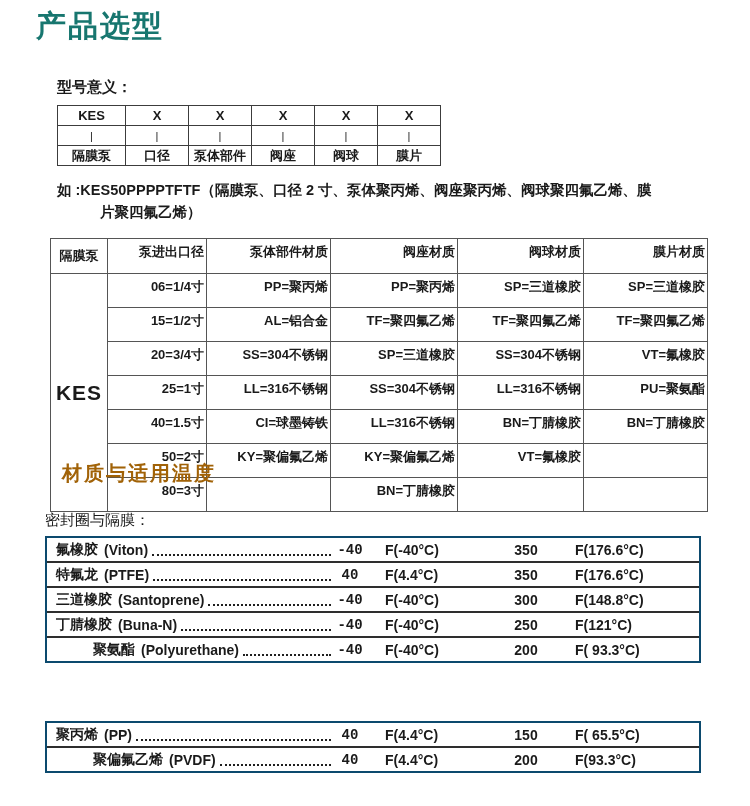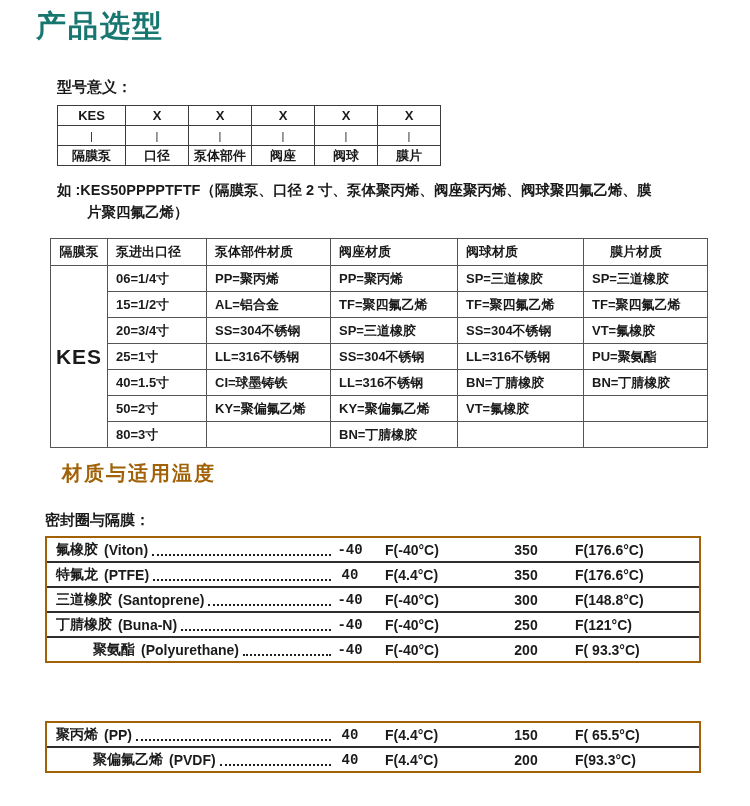--- a/index.html
+++ b/index.html
@@ -30,50 +30,50 @@
     font-size:13px; font-weight:600; height:19px; padding:0;
   }
   .model-table col.c0 { width:68px; }
   .model-table col.cx { width:63px; }
   .model-table tr.bar-row td { font-size:11px; font-weight:400; }
   
   .example {
     position:absolute; left:57px; top:179px; width:640px;
     font-size:14.5px; line-height:22px; font-weight:600;
   }
-  .example .line2 { margin-left:30px; }
+  .example .line2 { margin-left:43px; }
   
   .big-table {
     position:absolute; left:50px; top:238px;
     border-collapse:collapse; table-layout:fixed;
   }
   .big-table col.b0 { width:57px; }
   .big-table col.b1 { width:99px; }
   .big-table col.b2 { width:124px; }
   .big-table col.b3 { width:127px; }
   .big-table col.b4 { width:126px; }
   .big-table col.b5 { width:124px; }
   .big-table th, .big-table td {
     border:1px solid #555; font-size:13px; font-weight:600;
-    padding:0 2px 0 8px; text-align:left; vertical-align:middle;
+    padding:0 2px 8px 8px; text-align:right; vertical-align:middle;
     height:25px; overflow:hidden; white-space:nowrap;
   }
   .big-table th { height:26px; font-weight:600; }
   .big-table th.center { text-align:center; padding:0; }
   .big-table th.pad-more { padding-left:26px; }
   .big-table td.kes-cell {
     text-align:center; padding:0; font-size:21px; font-weight:600; letter-spacing:1px;
   }
   
-  .temp-label { position:absolute; left:45px; font-size:15px; font-weight:700; }
+  .temp-label { position:absolute; left:45px; font-size:15px; font-weight:400; }
   .seal-label { top:511px; }
   .fluid-label { top:696px;margin-top:40px; }
   .temp-table {
     position:absolute; left:45px; width:656px;
-    border:2px solid #a16207; box-sizing:border-box; background:#fff;
+    border:2px solid #0c4a6e; box-sizing:border-box; background:#fff;
   }
   .seal-table { top:536px; }
   .fluid-table { top:721px; }
   .temp-row {
     display:flex; align-items:center; height:23px;
     border-bottom:2px solid #2e2e2e;
     padding:0 12px 0 9px; font-size:14px; font-weight:700;
   }
   .temp-row:last-child { border-bottom:none;padding-left:46px; }
   .mat-cn { white-space:nowrap; }

